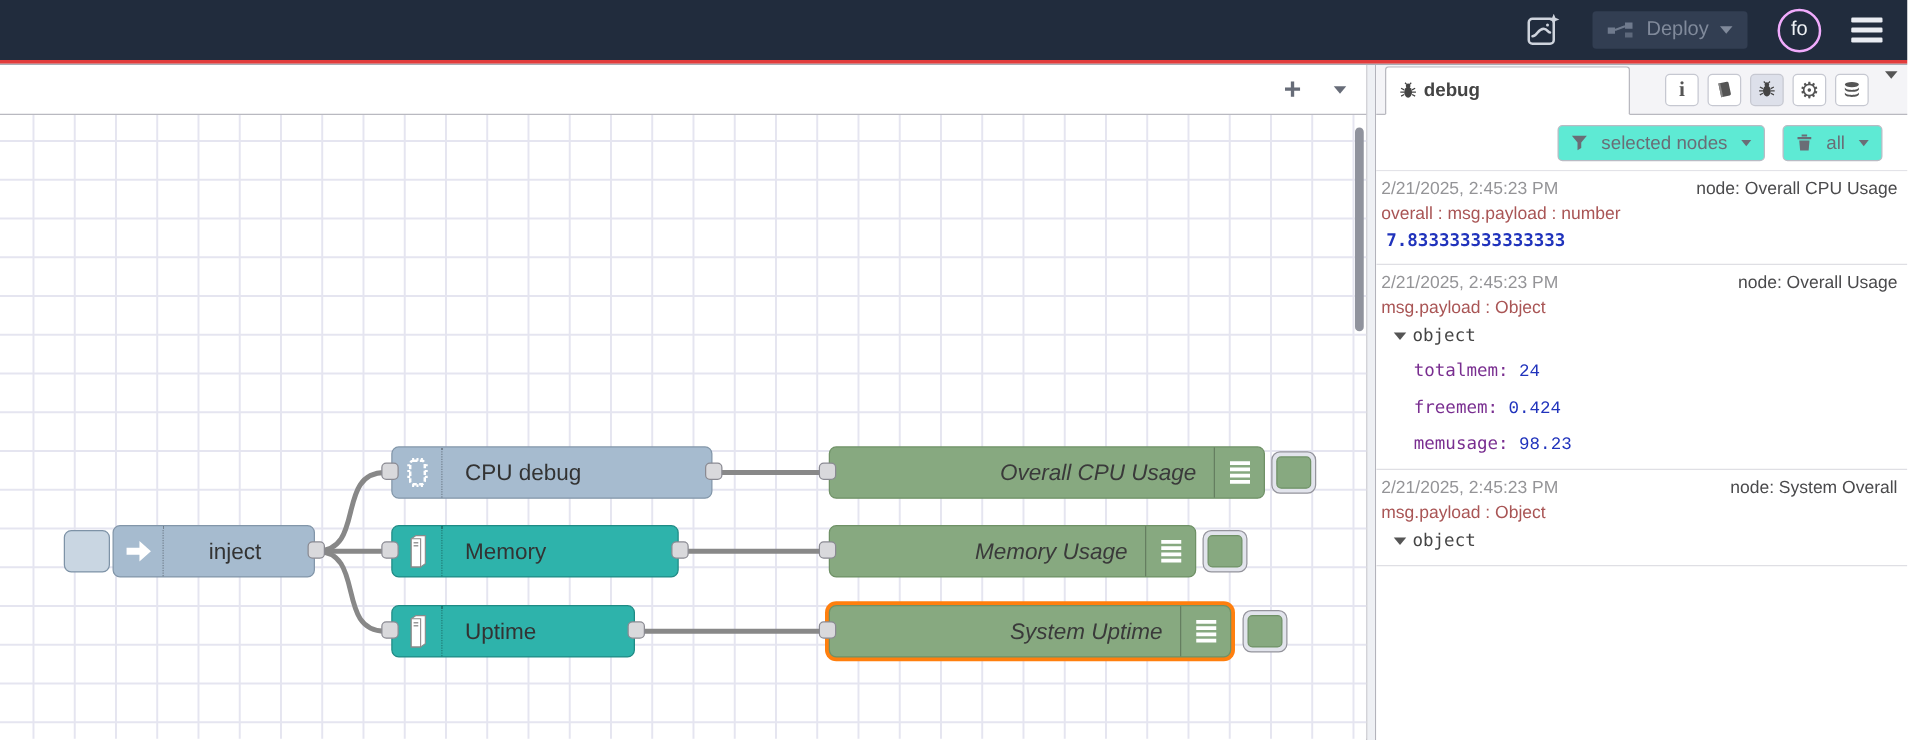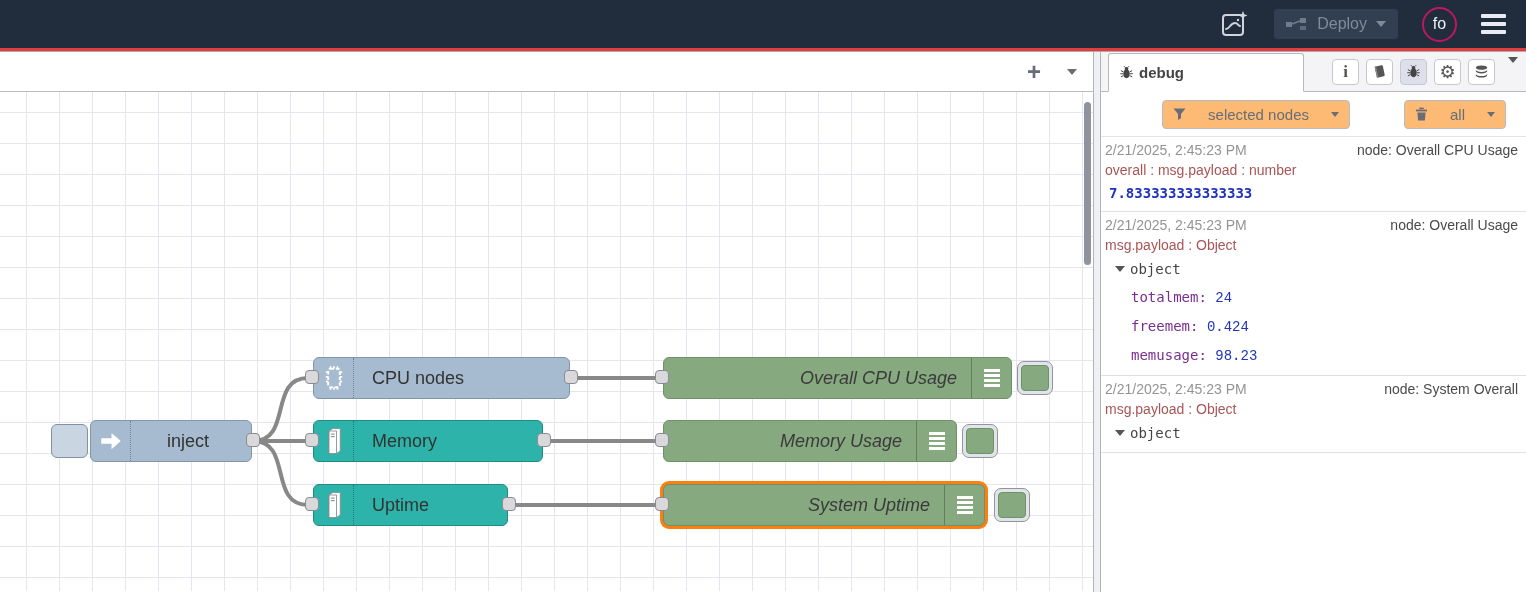--- a/index.html
+++ b/index.html
@@ -7,21 +7,21 @@
 
   
   .header { height:48px; background:#212c3d; display:flex; align-items:center; justify-content:flex-end; gap:24px; padding-right:20px; }
   .red-line { height:3px; background:#e23c3c; }
   .gray-line { height:1px; background:#a9abb4; }
 
   .hdr-icon-btn { display:flex; align-items:center; justify-content:center; cursor:pointer; }
   .deploy-btn { display:flex; align-items:center; gap:9px; background:#323e52; height:30px; padding:0 12px; border-radius:3px; cursor:default; }
   .deploy-btn .lbl { color:#808a9b; font-size:16px; }
   .caret-down { width:0; height:0; border-left:5px solid transparent; border-right:5px solid transparent; border-top:6px solid #808a9b; }
-  .avatar { width:35px; height:35px; border-radius:50%; border:2px solid #be185d; color:#eef1f5; font-size:16px; display:flex; align-items:center; justify-content:center; }
+  .avatar { width:35px; height:35px; border-radius:50%; border:2px solid #f0abfc; color:#eef1f5; font-size:16px; display:flex; align-items:center; justify-content:center; }
   .hamburger { display:flex; flex-direction:column; gap:4px; cursor:pointer; }
   .hamburger span { display:block; width:25px; height:4px; background:#e9ecf2; border-radius:1px; }
 
   
   .main { display:flex; height:540px; }
   .workspace { width:1094px; display:flex; flex-direction:column; border-right:1px solid #b3b3bb; background:#fff; }
   .divider { width:7px; background:#eef0f4; border-right:1px solid #b3b3bb; }
   .sidebar { flex:1; display:flex; flex-direction:column; background:#fff; }
 
   
@@ -64,21 +64,21 @@
   .sb-tab-active { height:39px; margin-bottom:-1px; width:196px; background:#fff; border:1px solid #b9b9c0; border-bottom:1px solid #fff; border-radius:3px 3px 0 0; display:flex; align-items:center; gap:5px; padding-left:10px; font-size:15px; font-weight:bold; color:#444; cursor:pointer; }
   .sb-tab-tools { flex:1; display:flex; align-items:center; justify-content:flex-end; gap:7px; height:100%; }
   .icon-btn { width:27px; height:26px; background:#fff; border:1px solid #c6c8d1; border-radius:4px; display:flex; align-items:center; justify-content:center; cursor:pointer; color:#555; }
   .icon-btn.active { background:#dde0ea; }
   .icon-btn .serif-i { font-family:"Liberation Serif", serif; font-weight:bold; font-size:17px; }
   .gear-glyph { font-size:18px; line-height:1; color:#555; }
   .sb-tab-caret { margin-left:6px; cursor:pointer; }
   .sb-tab-caret .caret-down { border-top-color:#555; }
 
   .sb-toolbar { height:44px; display:flex; align-items:center; justify-content:flex-end; gap:14px; padding-right:20px; background:#fff; }
-  .filter-btn { height:29px; display:flex; align-items:center; gap:22px; background:#fdba74; border:1px solid #b9bbc4; border-radius:4px; padding:0 10px; color:#6a6d76; font-size:15px; cursor:pointer;margin-left:40px; }
+  .filter-btn { height:29px; display:flex; align-items:center; gap:11px; background:#5eead4; border:1px solid #b9bbc4; border-radius:4px; padding:0 10px; color:#6a6d76; font-size:15px; cursor:pointer; }
   .filter-btn .caret-down { border-top-color:#6a6d76; border-left-width:4px; border-right-width:4px; border-top-width:5px; }
 
   .sb-messages { flex:1; overflow:hidden; border-top:1px solid #e3e3e8; }
   .dbg-msg { border-bottom:1px solid #dfdfe4; padding:3px 8px 5px 4px; background:#fff; }
   .dbg-head { display:flex; justify-content:space-between; align-items:baseline; font-size:14px; line-height:20px; }
   .dbg-ts { color:#949497; }
   .dbg-src { color:#4a4a4c; }
   .dbg-meta { font-size:14px; line-height:20px; color:#a95555; }
   .dbg-value { font-family:"DejaVu Sans Mono", monospace; font-size:14px; line-height:26px; color:#2033bc; font-weight:bold; padding-left:4px; }
   .dbg-row { font-family:"DejaVu Sans Mono", monospace; font-size:14px; line-height:28px; }
@@ -159,21 +159,21 @@
       </div>
 
       <div class="node c-blue" style="left:313px; top:265px; width:257px;">
         <div class="node-body">
           <div class="icon-zone left">
             <svg width="28" height="28" viewBox="0 0 24 24">
               <rect x="7" y="4" width="10" height="16" rx="2" fill="none" stroke="#fff" stroke-width="1.7" stroke-dasharray="3 1.6"></rect>
               <path d="M5 7h2M5 11h2M5 15h2M17 7h2M17 11h2M17 15h2M9 20v2M12 20v2M15 20v2M9 2v2M12 2v2M15 2v2" stroke="#fff" stroke-width="1.4"></path>
             </svg>
           </div>
-          <div class="node-label left">CPU nodes</div>
+          <div class="node-label left">CPU debug</div>
         </div>
         <div class="port in"></div>
         <div class="port out"></div>
       </div>
 
       <div class="node c-teal" style="left:313px; top:328px; width:230px;">
         <div class="node-body">
           <div class="icon-zone left">
             <svg width="30" height="30" viewBox="0 0 24 24">
               <path d="M8 4l3-2h6v18l-3 2H8z" fill="#fff" stroke="#8a8a8a" stroke-width=".7"></path>

